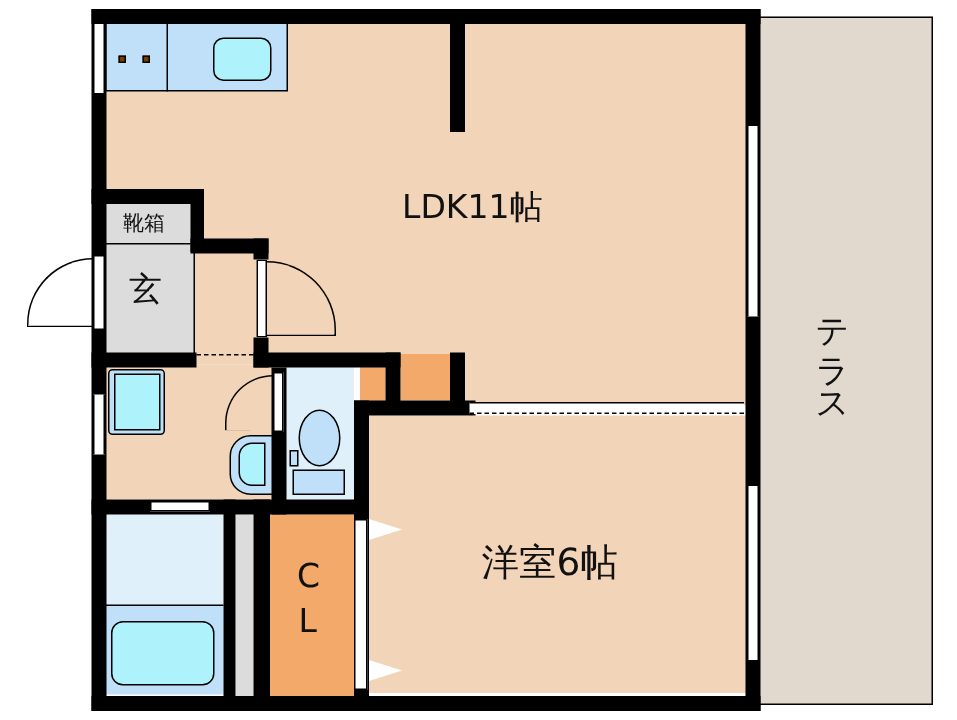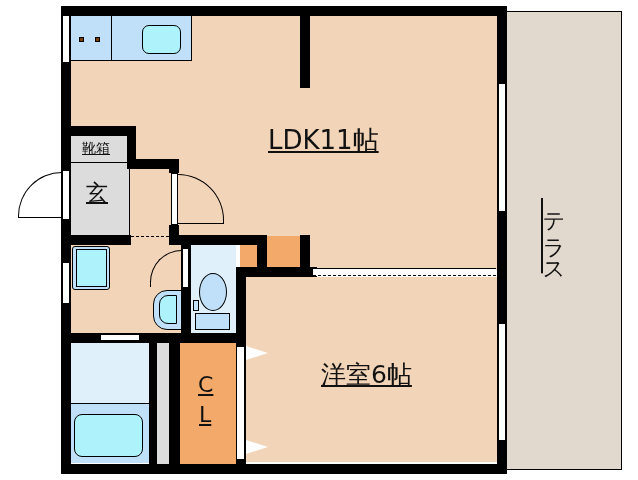--- a/index.html
+++ b/index.html
@@ -1,19 +1,19 @@
 <!DOCTYPE html>
 <html><head>
 <meta charset="utf-8">
 <style>
   html, body { margin: 0; padding: 0; background: #ffffff; }
   body { width: 638px; height: 480px; position: relative; overflow: hidden; font-family: "DejaVu Sans", sans-serif; }
   .abs { position: absolute; box-sizing: border-box; }
   .wall { position: absolute; background: #000; }
-  .lbl { position: absolute; color: #111; white-space: nowrap; text-decoration: underline; }
+  .lbl { position: absolute; color: #111; white-space: nowrap; }
 </style>
 </head>
 <body>
 
 <div>
 
   <div class="abs" style="left:505px;top:11px;width:117px;height:459px;background:#e1d8ce;border:1px solid #000;"></div>
   <div class="lbl" style="left:543px;top:198px;width:24px;font-size:22px;line-height:25px;writing-mode:vertical-rl;">テラス</div>
 
   <div class="abs" style="left:70px;top:15px;width:428px;height:225px;background:#f2d4b8;"></div>
@@ -49,21 +49,21 @@
 
   <div class="abs" style="left:70px;top:343px;width:79px;height:60px;background:#dff0fb;"></div>
   <div class="abs" style="left:70px;top:403px;width:79px;height:60px;background:#bfe0f8;border-top:1px solid #000;"></div>
   <div class="abs" style="left:74px;top:414px;width:69px;height:43px;background:#aef3fc;border:1px solid #000;border-radius:8px;"></div>
   <div class="abs" style="left:157px;top:343px;width:12px;height:122px;background:#dcdcdc;"></div>
 
   <div class="abs" style="left:180px;top:343px;width:56px;height:122px;background:#f2a96a;"></div>
   <div class="lbl" style="left:198px;top:372px;font-size:22px;">C</div>
   <div class="lbl" style="left:199px;top:402px;font-size:22px;">L</div>
 
-  <div class="lbl" style="left:268px;top:123px;font-size:26px;">LDK11帖</div>
+  <div class="lbl" style="left:268px;top:123px;font-size:22px;">LDK11帖</div>
   <div class="lbl" style="left:321px;top:358px;font-size:25px;">洋室6帖</div>
 
   <div class="wall" style="left:61px;top:6px;width:446px;height:10px;"></div>
   <div class="wall" style="left:61px;top:6px;width:10px;height:468px;"></div>
   <div class="wall" style="left:61px;top:464px;width:446px;height:10px;"></div>
   <div class="wall" style="left:497px;top:6px;width:10px;height:468px;"></div>
 
   <div class="wall" style="left:300px;top:6px;width:10px;height:82px;"></div>
   <div class="wall" style="left:61px;top:126px;width:75px;height:10px;"></div>
   <div class="wall" style="left:127px;top:126px;width:9px;height:42px;"></div>

